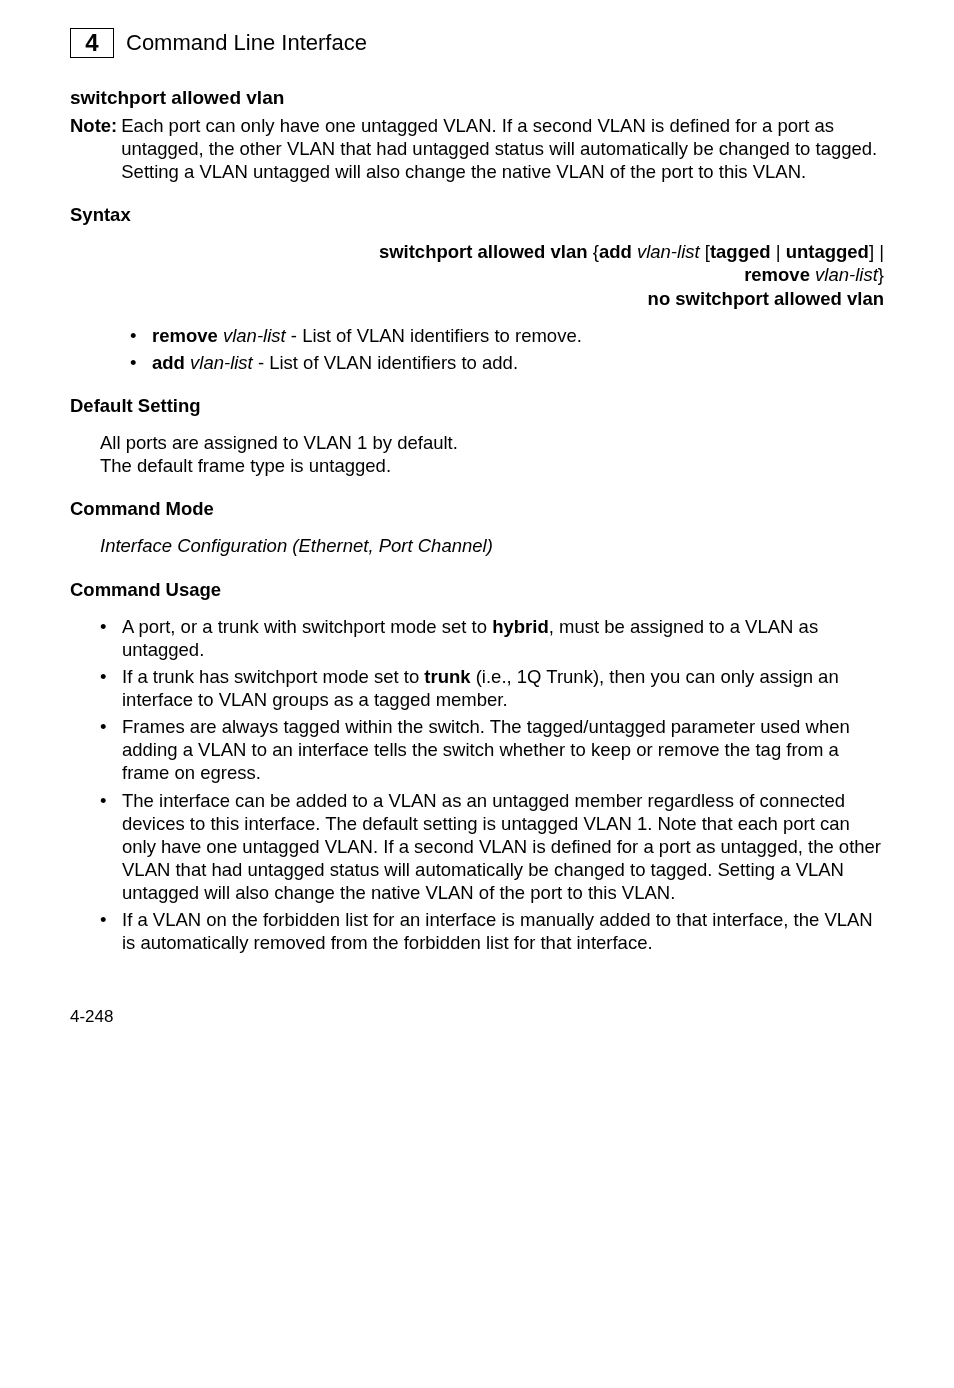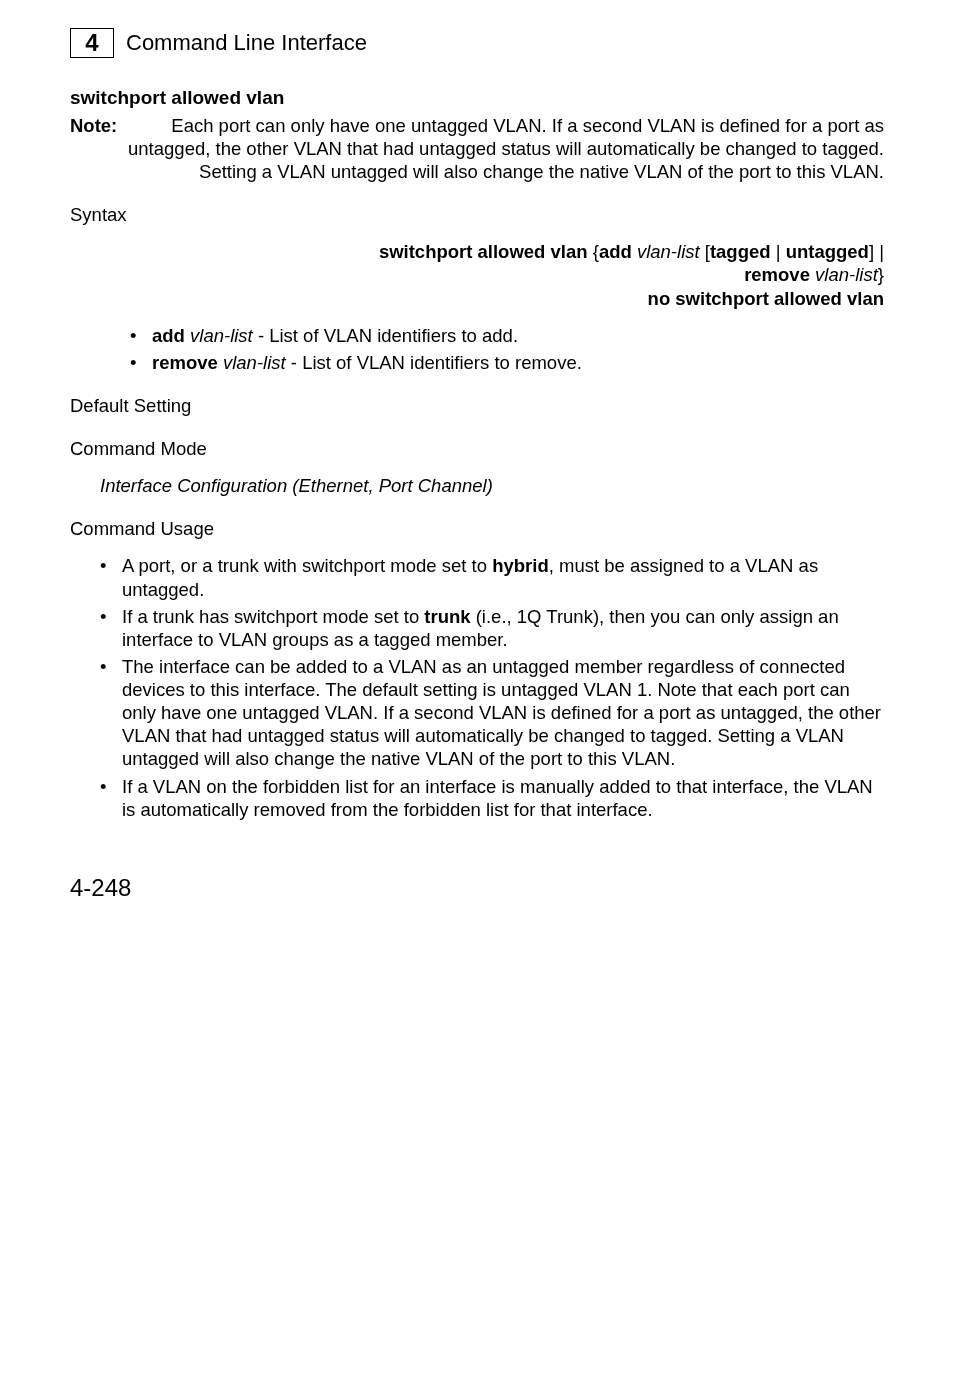--- a/index.html
+++ b/index.html
@@ -42,31 +42,30 @@
     font-size: 19px;
     margin-bottom: 4px;
   }
   .para {
     margin: 0 0 18px 0;
   }
   .note-block {
     display: flex;
     gap: 4px;
     margin-bottom: 18px;
-    text-align: right;
   }
   .note-label {
     font-weight: bold;
     white-space: nowrap;
   }
   .note-body {
     flex: 1;
   }
   .sect-head {
-    font-weight: normal;
+    font-weight: bold;
     margin-top: 20px;
     margin-bottom: 14px;
   }
   .indent {
     margin-left: 30px;
   }
   .syntax-block {
     margin-left: 30px;
     margin-bottom: 14px;
     text-align: right;
@@ -100,21 +99,21 @@
   ul.usage > li::before {
     content: "•";
     position: absolute;
     left: 0;
     top: 0;
   }
   .b { font-weight: bold; }
   .i { font-style: italic; }
   .page-num {
     margin-top: 52px;
-    font-size: 24px;
+    font-size: 17px;
   }
 </style>
 </head>
 <body>
 
 <div class="page">
 
   <div class="running-head">
     <div class="chapter-badge">
       <span>4</span>
@@ -136,33 +135,38 @@
     <div>
       <span class="b">switchport allowed vlan</span><span> {</span><span class="b">add</span><span> </span><span class="i">vlan-list</span><span> [</span><span class="b">tagged</span><span> | </span><span class="b">untagged</span><span>] |</span>
     </div>
     <div style="margin-left:10px;">
       <span class="b">remove</span><span> </span><span class="i">vlan-list</span><span>}</span>
     </div>
     <div class="b">no switchport allowed vlan</div>
   </div>
 
   <ul class="bullets">
+    <li><span class="b">remove</span><span class="i"> vlan-list</span><span> - List of VLAN identifiers to remove.</span></li>
     <li><span class="b">add</span><span class="i"> vlan-list</span><span> - List of VLAN identifiers to add.</span></li>
-    <li><span class="b">remove</span><span class="i"> vlan-list</span><span> - List of VLAN identifiers to remove.</span></li>
   </ul>
 
   <div class="sect-head">Default Setting</div>
+  <div class="indent" style="margin-bottom:16px;">
+    <div>All ports are assigned to VLAN 1 by default.</div>
+    <div>The default frame type is untagged.</div>
+  </div>
 
   <div class="sect-head">Command Mode</div>
   <div class="indent" style="margin-bottom:16px;font-style:italic;">Interface Configuration (Ethernet, Port Channel)</div>
 
   <div class="sect-head">Command Usage</div>
 
   <ul class="usage">
     <li><span>A port, or a trunk with switchport mode set to </span><span class="b">hybrid</span><span>, must be assigned to a VLAN as untagged.</span></li>
     <li><span>If a trunk has switchport mode set to </span><span class="b">trunk</span><span> (i.e., 1Q Trunk), then you can only assign an interface to VLAN groups as a tagged member.</span></li>
+    <li><span>Frames are always tagged within the switch. The tagged/untagged parameter used when adding a VLAN to an interface tells the switch whether to keep or remove the tag from a frame on egress.</span><span class="b"></span><span></span></li>
     <li><span>The interface can be added to a VLAN as an untagged member regardless of connected devices to this interface. The default setting is untagged VLAN 1. Note that each port can only have one untagged VLAN. If a second VLAN is defined for a port as untagged, the other VLAN that had untagged status will automatically be changed to tagged.  Setting a VLAN untagged will also change the native VLAN of the port to this VLAN.</span><span class="b"></span><span></span></li>
     <li><span>If a VLAN on the forbidden list for an interface is manually added to that interface, the VLAN is automatically removed from the forbidden list for that interface.</span><span class="b"></span><span></span></li>
   </ul>
 
   <div class="page-num">4-248</div>
 
 </div>
 
 </body></html>

